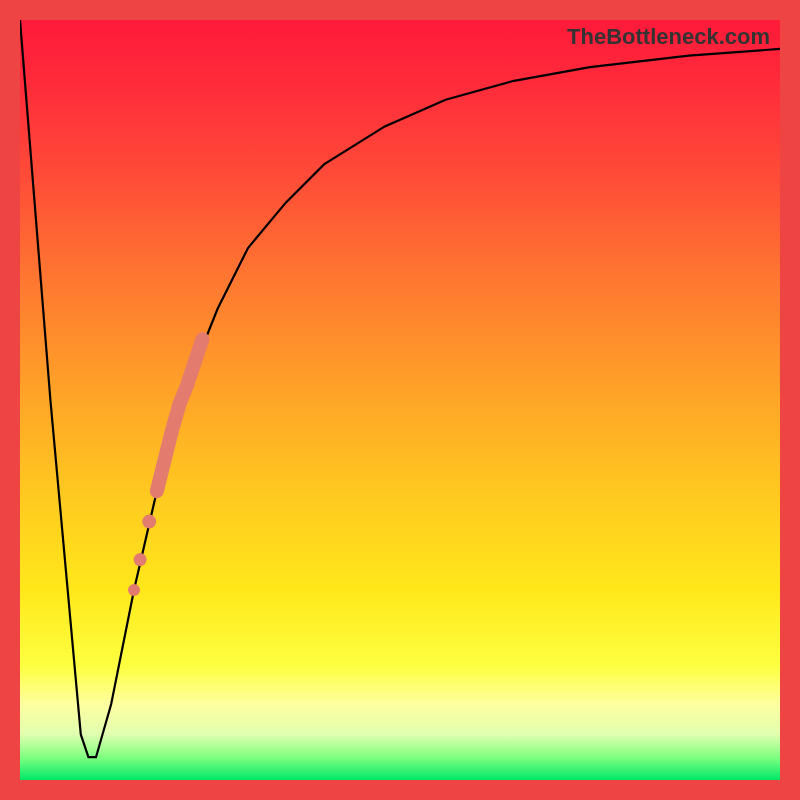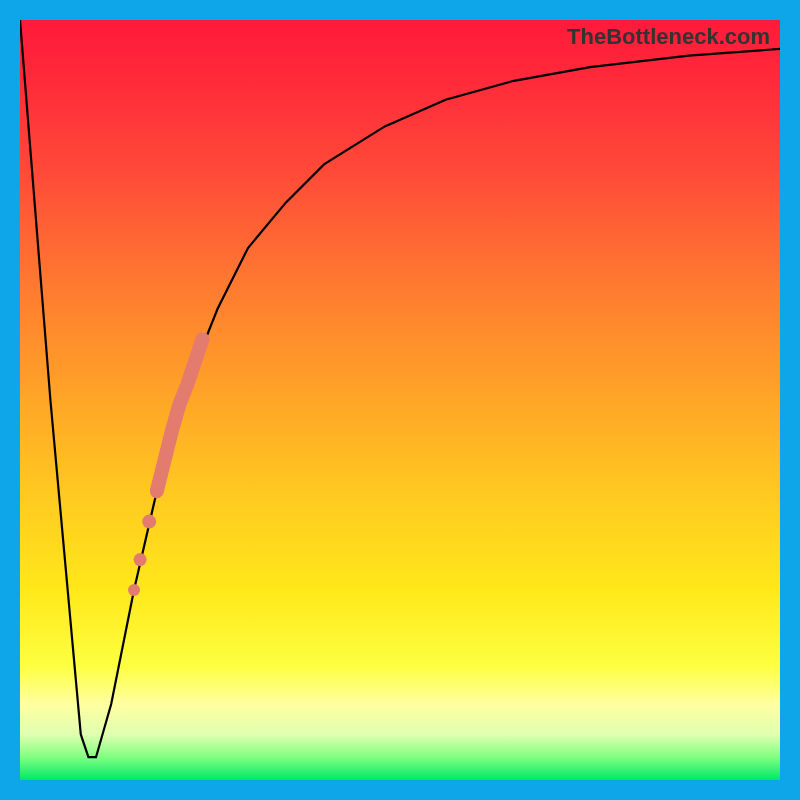--- a/index.html
+++ b/index.html
@@ -5,21 +5,21 @@
   body {
     margin: 0;
     padding: 0;
     background: #fff;
     font-family: Arial, Helvetica, sans-serif;
   }
   .chart-container {
     width: 800px;
     height: 800px;
     position: relative;
-    background: #0ea5e9;
+    background: #ef4444;
   }
   .plot-area {
     position: absolute;
     left: 20px;
     top: 20px;
     width: 760px;
     height: 760px;
     overflow: hidden;
   }
   .gradient-bg {

